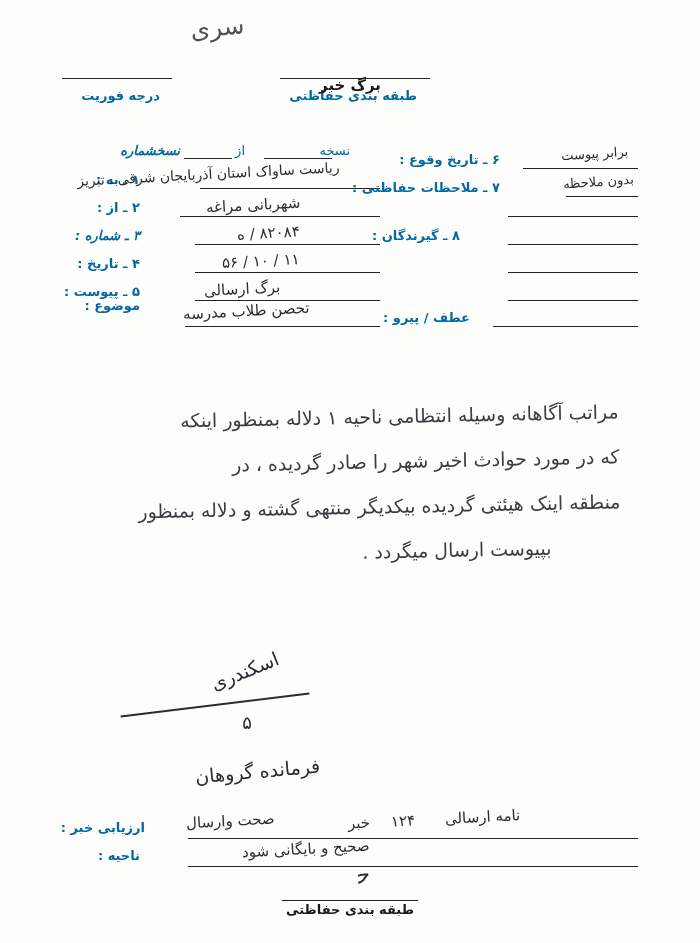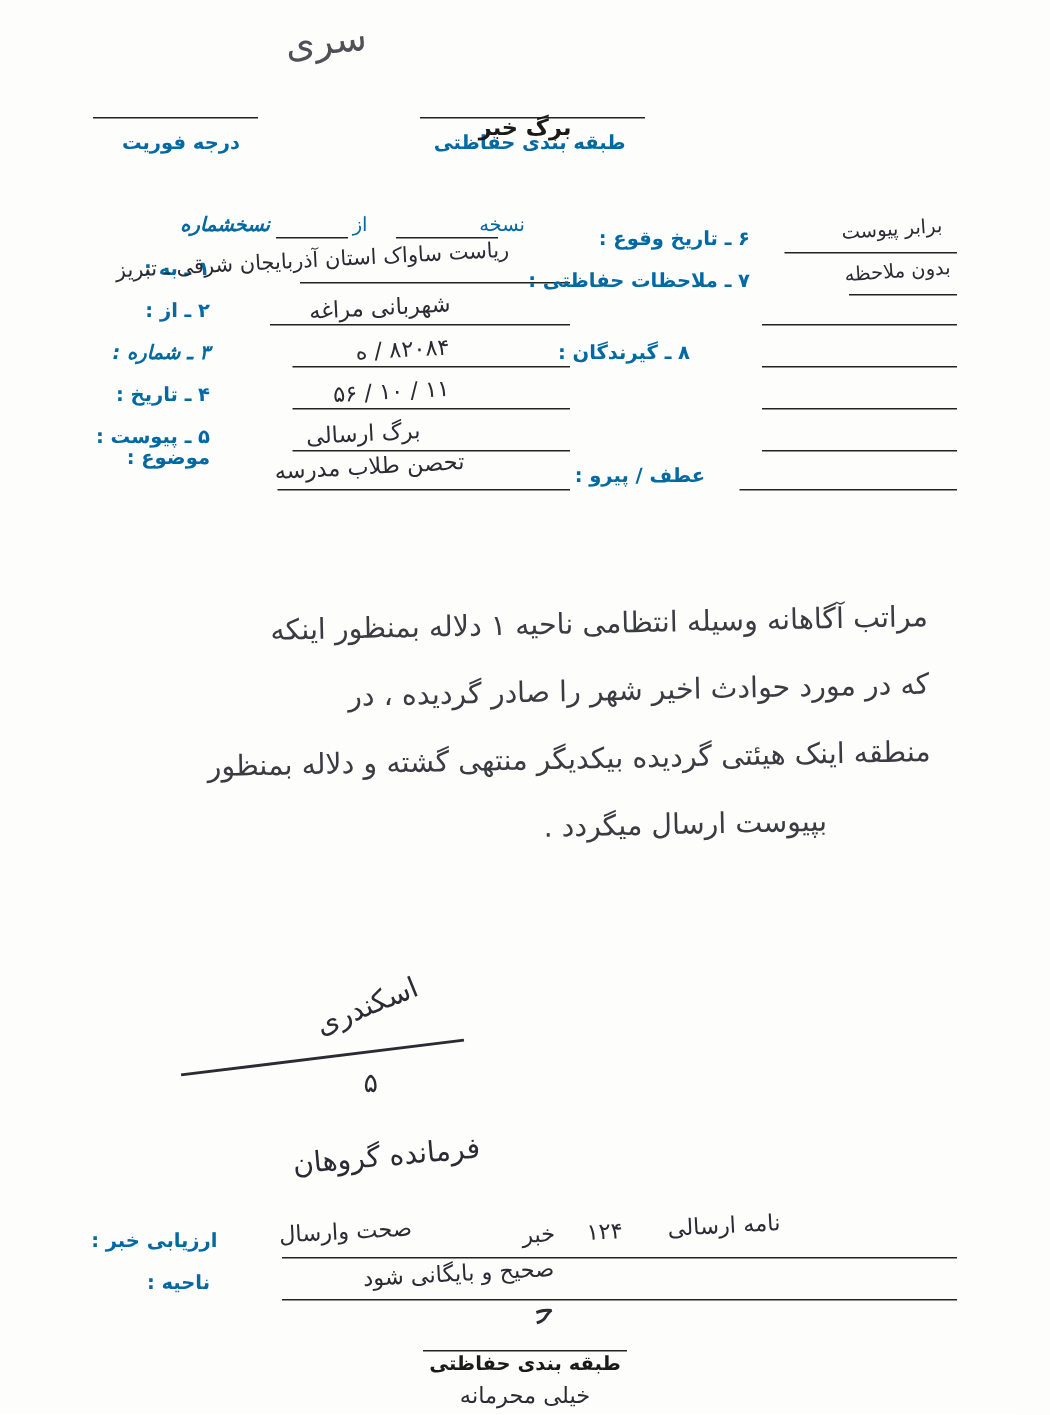--- a/index.html
+++ b/index.html
@@ -283,15 +283,14 @@
   <div class="hand-sm" style="top:812px; right:285px;">۱۲۴</div>
   <div class="hand-sm" style="top:808px; right:180px;">نامه ارسالی</div>
 
   <div class="lbl bold" style="top:848px; right:560px;">ناحیه :</div>
   <div class="ul" style="top:866px; right:62px; width:450px;"></div>
   <div class="hand-sm" style="top:840px; right:330px;">صحیح و بایگانی شود</div>
   <div class="scribble" style="top:862px; right:330px; transform:rotate(-18deg);">ح‍</div>
 
   <div class="footer-rule"></div>
   <div class="footer-title">طبقه بندی حفاظتی</div>
-  <div class="footer-hand">خیلی محرمانه</div>
 
 </div>
 
 </body></html>

